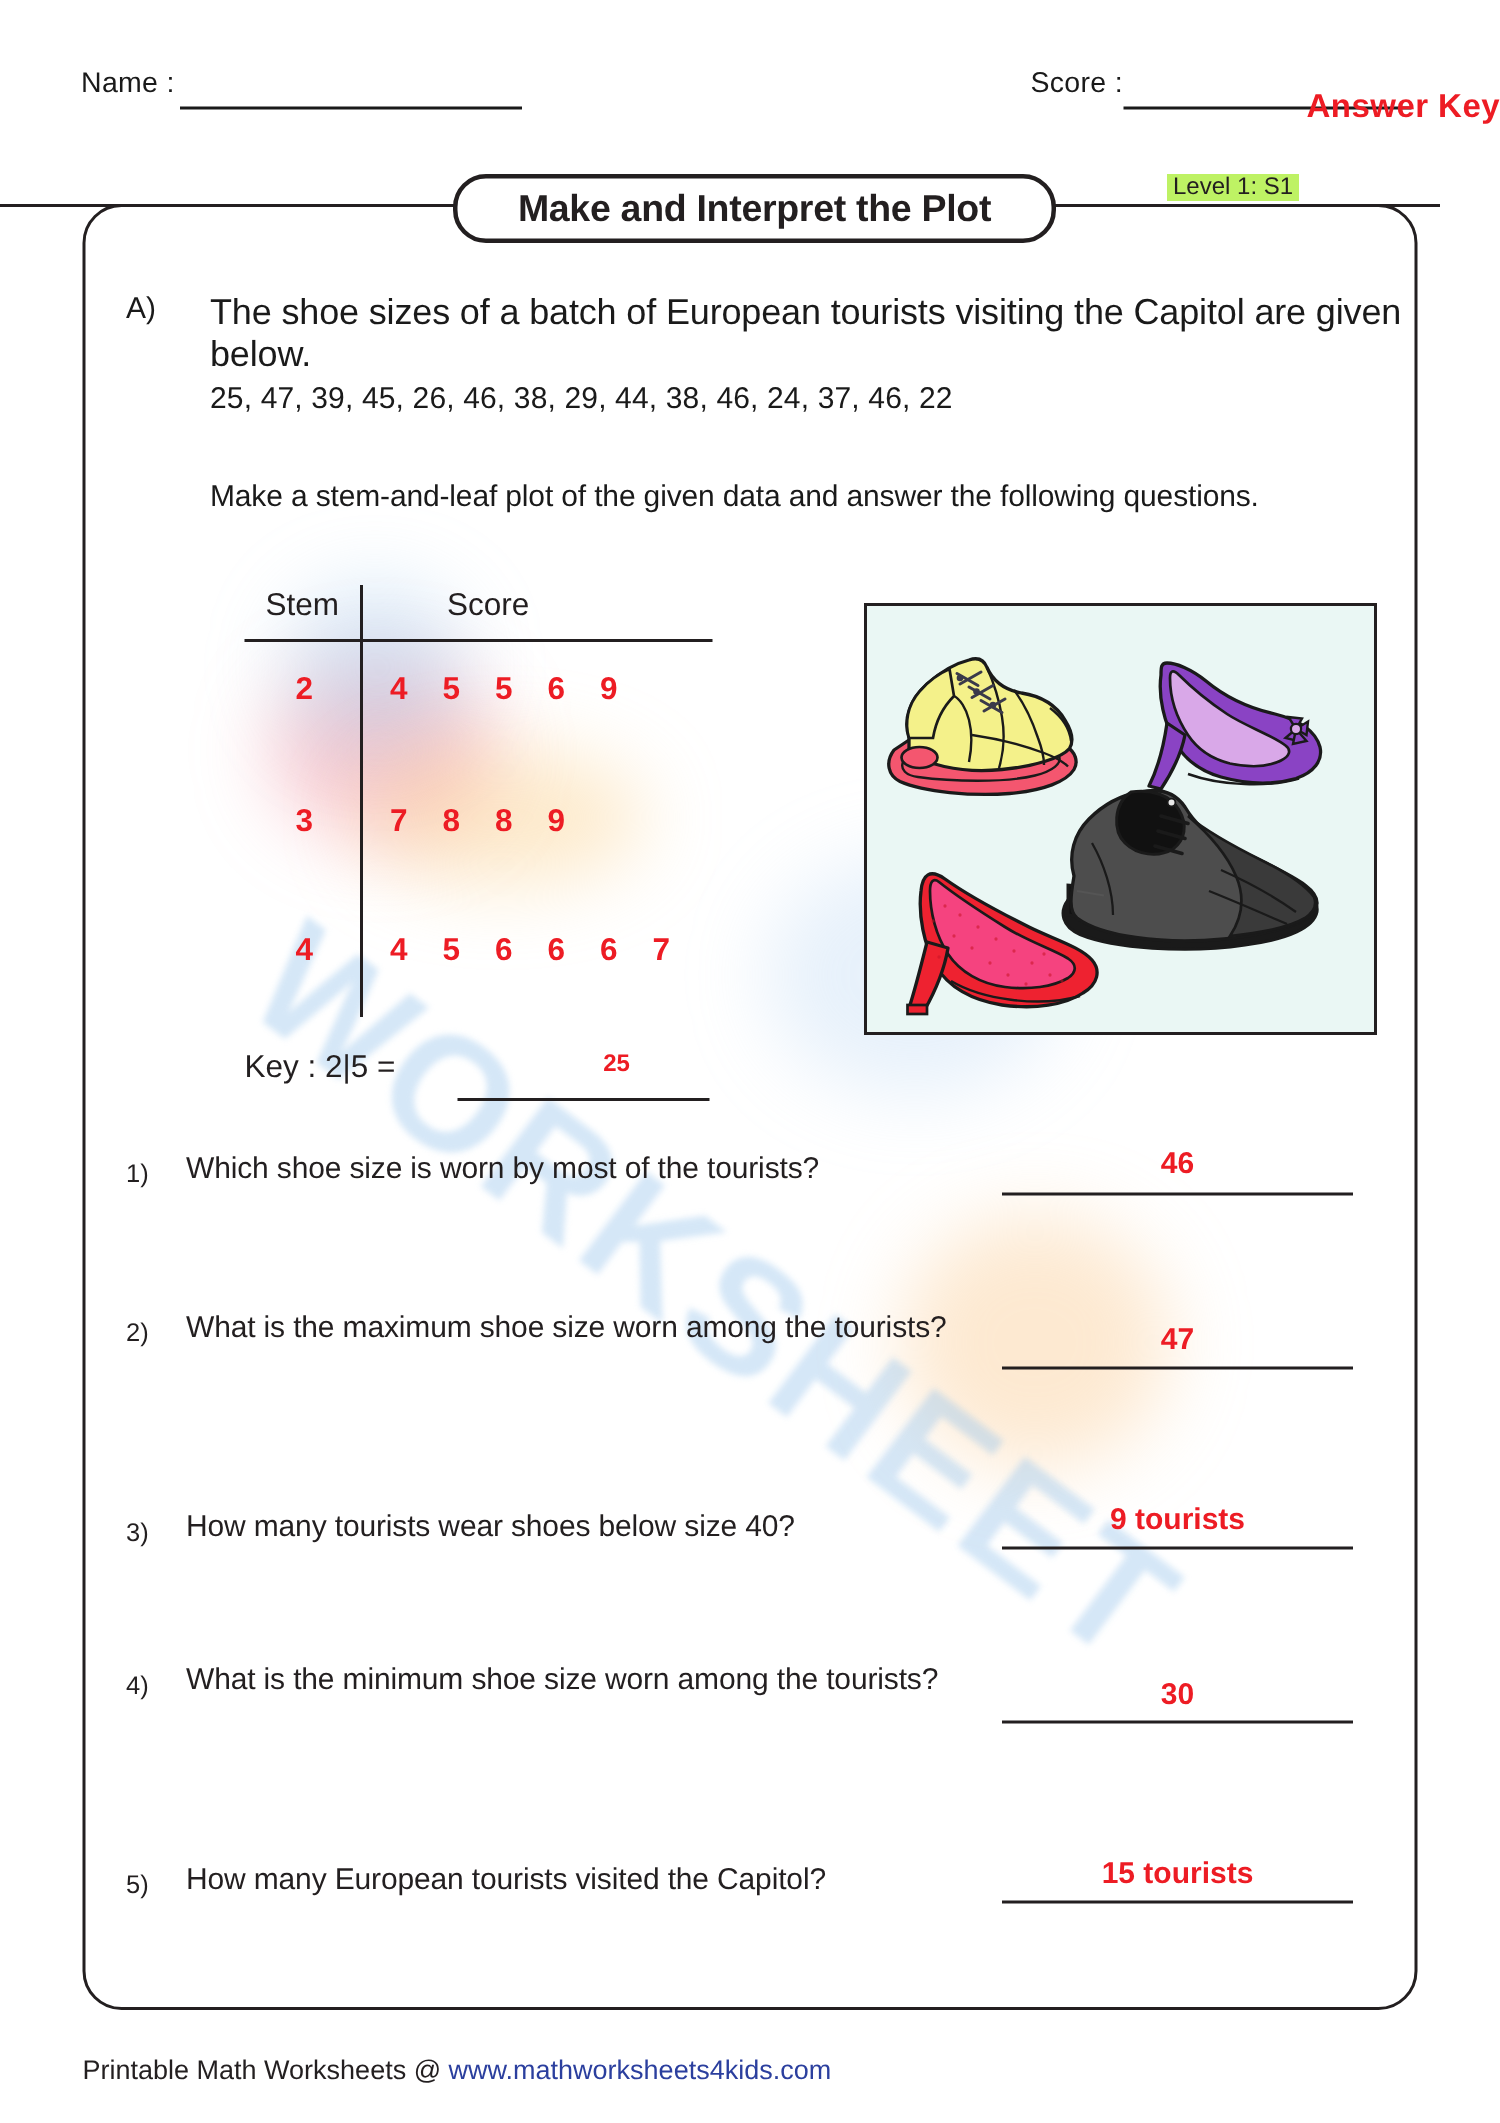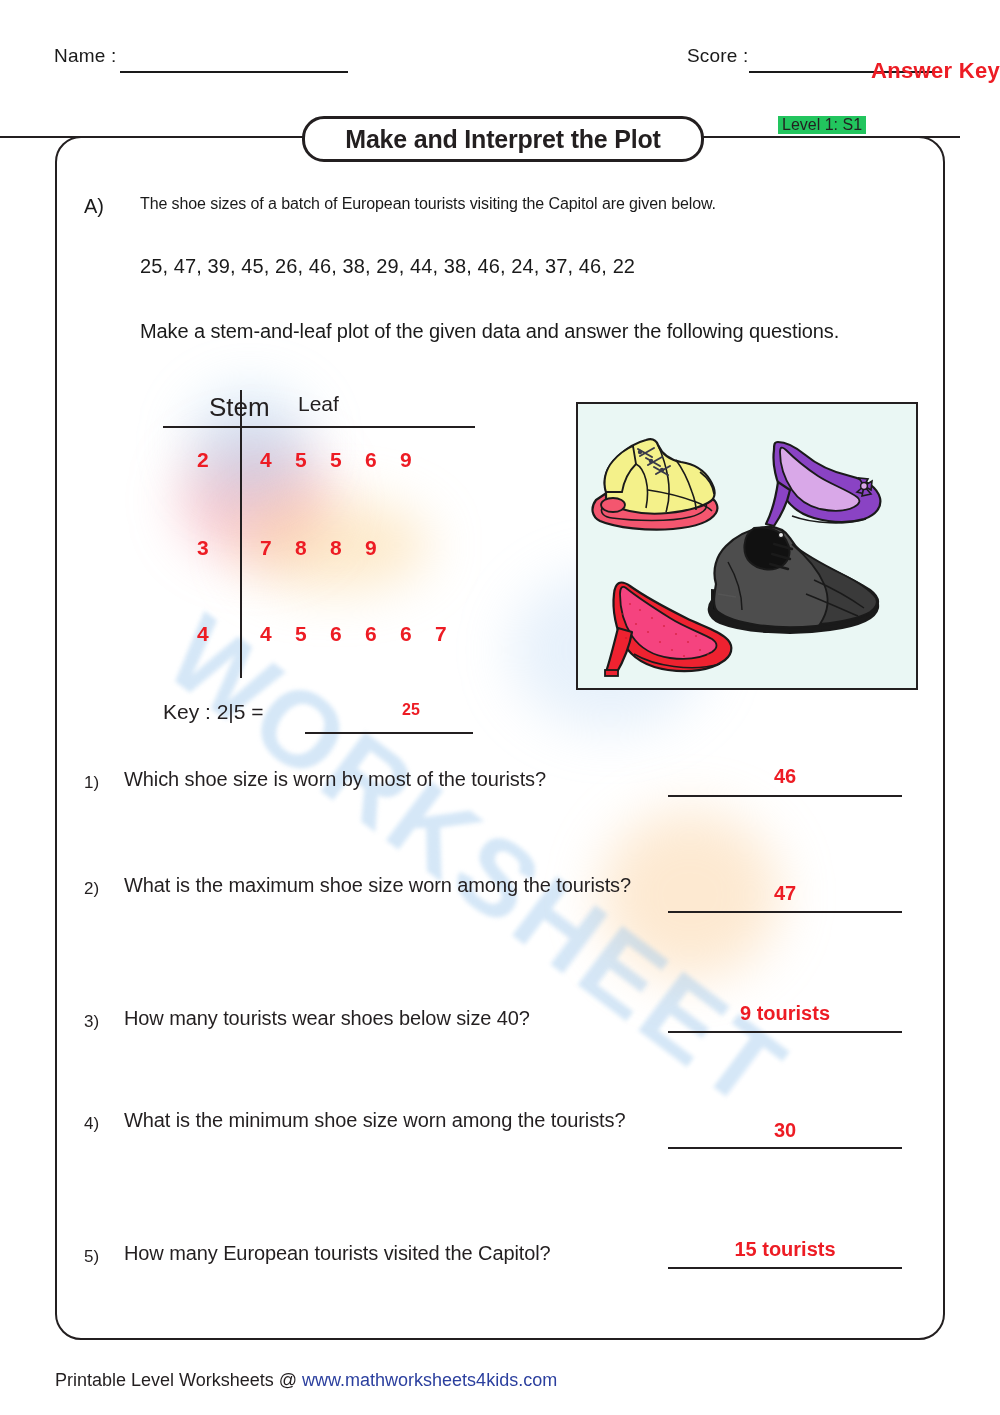--- a/index.html
+++ b/index.html
@@ -116,21 +116,21 @@
     left: 690px; top: 136px;
     width: 270px; height: 0;
     border-bottom: 2px solid #231f20;
     z-index: 2;
   }
   .level-label {
     position: absolute;
     left: 778px; top: 116px;
     font-size: 16px;
     color: #231f20;
-    background: #22c55e;
+    background: #bef264;
     padding: 0 4px;
     z-index: 3;
   }
 
   
   .sheet-box {
     position: absolute;
     left: 55px; top: 136px;
     width: 890px; height: 1204px;
     border: 2.5px solid #231f20;
@@ -143,21 +143,21 @@
   
   .secA-label {
     position: absolute;
     left: 84px; top: 195px;
     font-size: 20px;
   }
   .secA-line1 {
     position: absolute;
     left: 140px; top: 195px;
     width: 810px;
-    font-size: 16px;
+    font-size: 24px;
     letter-spacing: -0.1px;
   }
   .secA-data {
     position: absolute;
     left: 140px; top: 255px;
     font-size: 20px;
     letter-spacing: .1px;
   }
   .secA-line3 {
     position: absolute;
@@ -181,23 +181,22 @@
   }
   .plot-hline {
     position: absolute;
     left: 0px; top: 36px;
     width: 312px; height: 0;
     border-bottom: 2.5px solid #231f20;
   }
   .plot-head-stem {
     position: absolute;
     left: 14px; top: 2px;
-    font-size: 26px;
-    color: #231f20;
-    margin-left: 32px;
+    font-size: 21px;
+    color: #231f20;
   }
   .plot-head-leaf {
     position: absolute;
     left: 135px; top: 2px;
     font-size: 21px;
     color: #231f20;
   }
   .plot-row {
     position: absolute;
     left: 0;
@@ -344,21 +343,21 @@
 
 <div class="sheet-box"></div>
 
 <div class="secA-label">A)</div>
 <div class="secA-line1">The shoe sizes of a batch of European tourists visiting the Capitol are given below.</div>
 <div class="secA-data">25, 47, 39, 45, 26, 46, 38, 29, 44, 38, 46, 24, 37, 46, 22</div>
 <div class="secA-line3">Make a stem-and-leaf plot of the given data and answer the following questions.</div>
 
 <div class="plot">
   <div class="plot-head-stem">Stem</div>
-  <div class="plot-head-leaf">Leaf</div>
+  <div class="plot-head-leaf">Score</div>
   <div class="plot-vline"></div>
   <div class="plot-hline"></div>
 
   <div class="plot-row plot-row-1">
     <div class="stem-val">2</div>
     <div class="leaf-list">
       <div class="leaf-val">4</div>
       <div class="leaf-val">5</div>
       <div class="leaf-val">5</div>
       <div class="leaf-val">6</div>
@@ -555,14 +554,14 @@
 </div>
 
 <div class="q">
   <div class="q-num" style="top:1247px;">5)</div>
   <div class="q-text" style="top:1236px;">How many European tourists visited the Capitol?</div>
   <div class="q-ans" style="top:1238px;">15 tourists</div>
   <div class="q-line" style="top:1267px;"></div>
 </div>
 
 <div class="footer">
-  <span>Printable Level Worksheets @ </span><a href="#">www.mathworksheets4kids.com</a>
+  <span>Printable Math Worksheets @ </span><a href="#">www.mathworksheets4kids.com</a>
 </div>
 
 </body></html>

